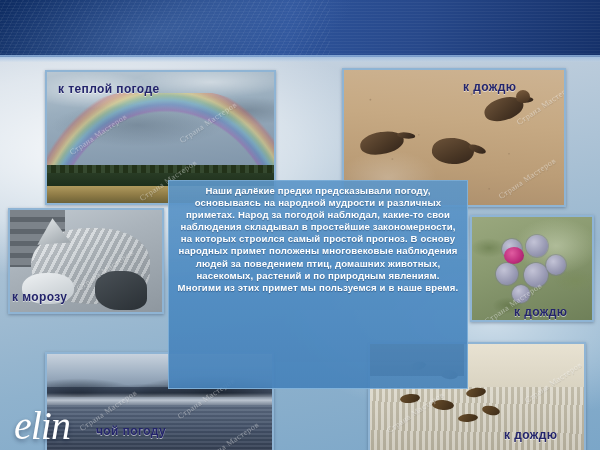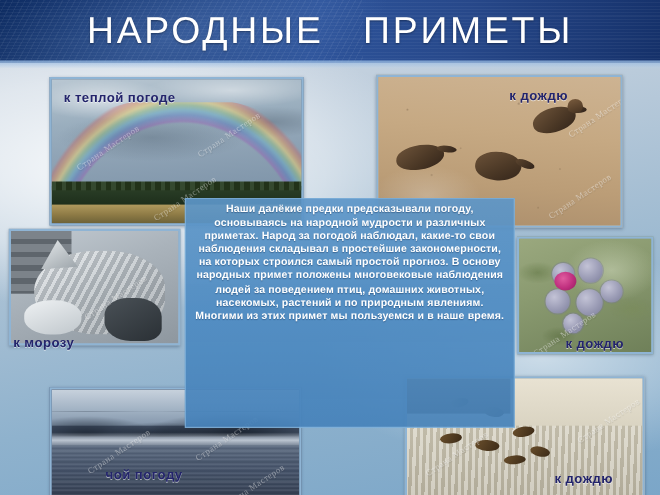--- a/index.html
+++ b/index.html
@@ -214,21 +214,20 @@
 
 <div id="slide">
 
   <div class="bg-sky"></div>
 
   <div class="header">
     <div class="stripes"></div>
     <div class="diag"></div>
     <div class="glow"></div>
   </div>
-  <div class="title">НАРОДНЫЕ   ПРИМЕТЫ</div>
   <div class="header-edge"></div>
 
   <div class="photo" id="ph-rainbow">
     <div class="rb-sky"></div>
     <div class="rb-clouds"></div>
     <div class="rb-arc"></div>
     <div class="rb-trees"></div>
     <div class="rb-field"></div>
     <div class="wm" style="left:18px;top:58px;">Страна Мастеров</div>
     <div class="wm" style="left:128px;top:46px;">Страна Мастеров</div>
@@ -250,21 +249,21 @@
 
   <div class="photo" id="ph-cat">
     <div class="cat-bg"></div>
     <div class="cat-shelf"></div>
     <div class="cat-body"></div>
     <div class="cat-ear"></div>
     <div class="cat-paw"></div>
     <div class="cat-dark"></div>
     <div class="wm wm-dark" style="left:62px;top:56px;">Страна Мастеров</div>
   </div>
-  <div class="cap" style="left:12px;top:304px;">к морозу</div>
+  <div class="cap" style="left:12px;top:290px;">к морозу</div>
 
   <div class="photo" id="ph-flower">
     <div class="fl-bg"></div>
     <div class="fl-leaves"></div>
     <div class="burr" style="left:30px;top:22px;width:20px;height:20px;"></div>
     <div class="burr" style="left:54px;top:18px;width:22px;height:22px;"></div>
     <div class="burr" style="left:24px;top:46px;width:22px;height:22px;"></div>
     <div class="burr" style="left:52px;top:46px;width:24px;height:24px;"></div>
     <div class="burr" style="left:74px;top:38px;width:20px;height:20px;"></div>
     <div class="burr" style="left:40px;top:68px;width:18px;height:18px;"></div>
@@ -297,14 +296,15 @@
     <div class="bee" style="left:88px;top:70px;width:20px;height:8px;transform:rotate(-4deg);"></div>
     <div class="wm wm-dark" style="left:12px;top:64px;">Страна Мастеров</div>
     <div class="wm wm-dark" style="left:150px;top:34px;">Страна Мастеров</div>
   </div>
   <div class="cap" style="left:504px;top:428px;">к дождю</div>
 
   <div id="textbox">
     <div id="textbody">Наши далёкие предки предсказывали погоду,  основываясь на народной мудрости и различных приметах. Народ за погодой наблюдал, какие-то свои наблюдения складывал в простейшие закономерности, на которых строился самый простой прогноз. В основу народных примет положены многовековые наблюдения людей за поведением птиц, домашних животных, насекомых, растений и по природным явлениям. Многими из этих примет мы пользуемся и в наше время.</div>
   </div>
 
+  <div id="brand">elin</div>
 
 </div>
 
 </body></html>

